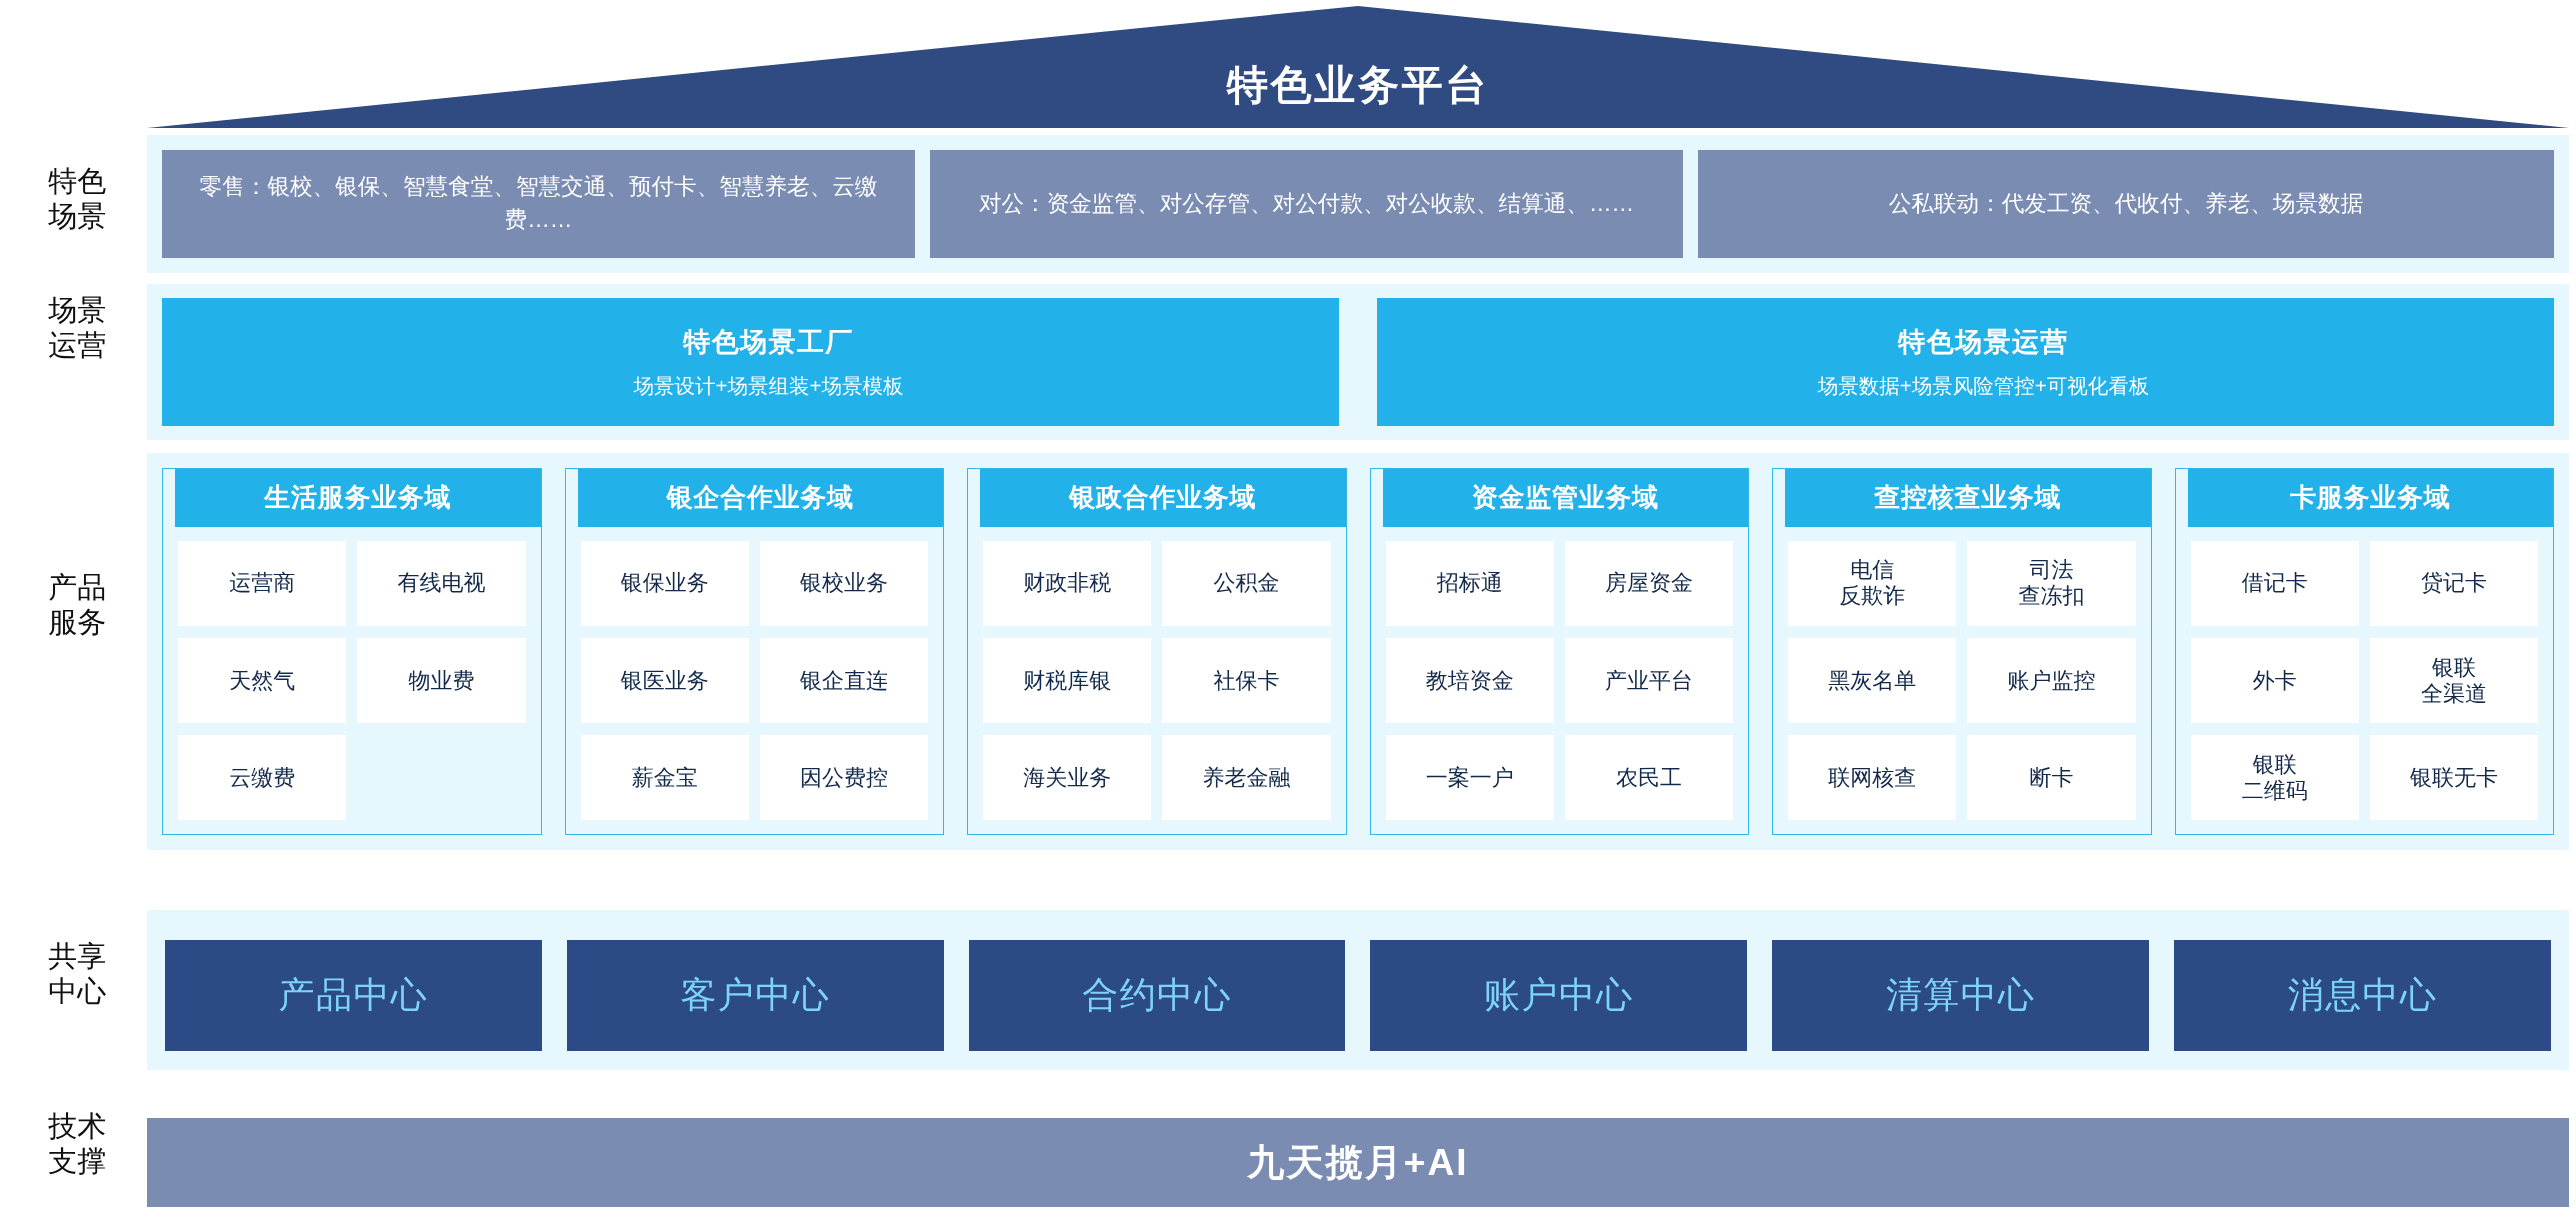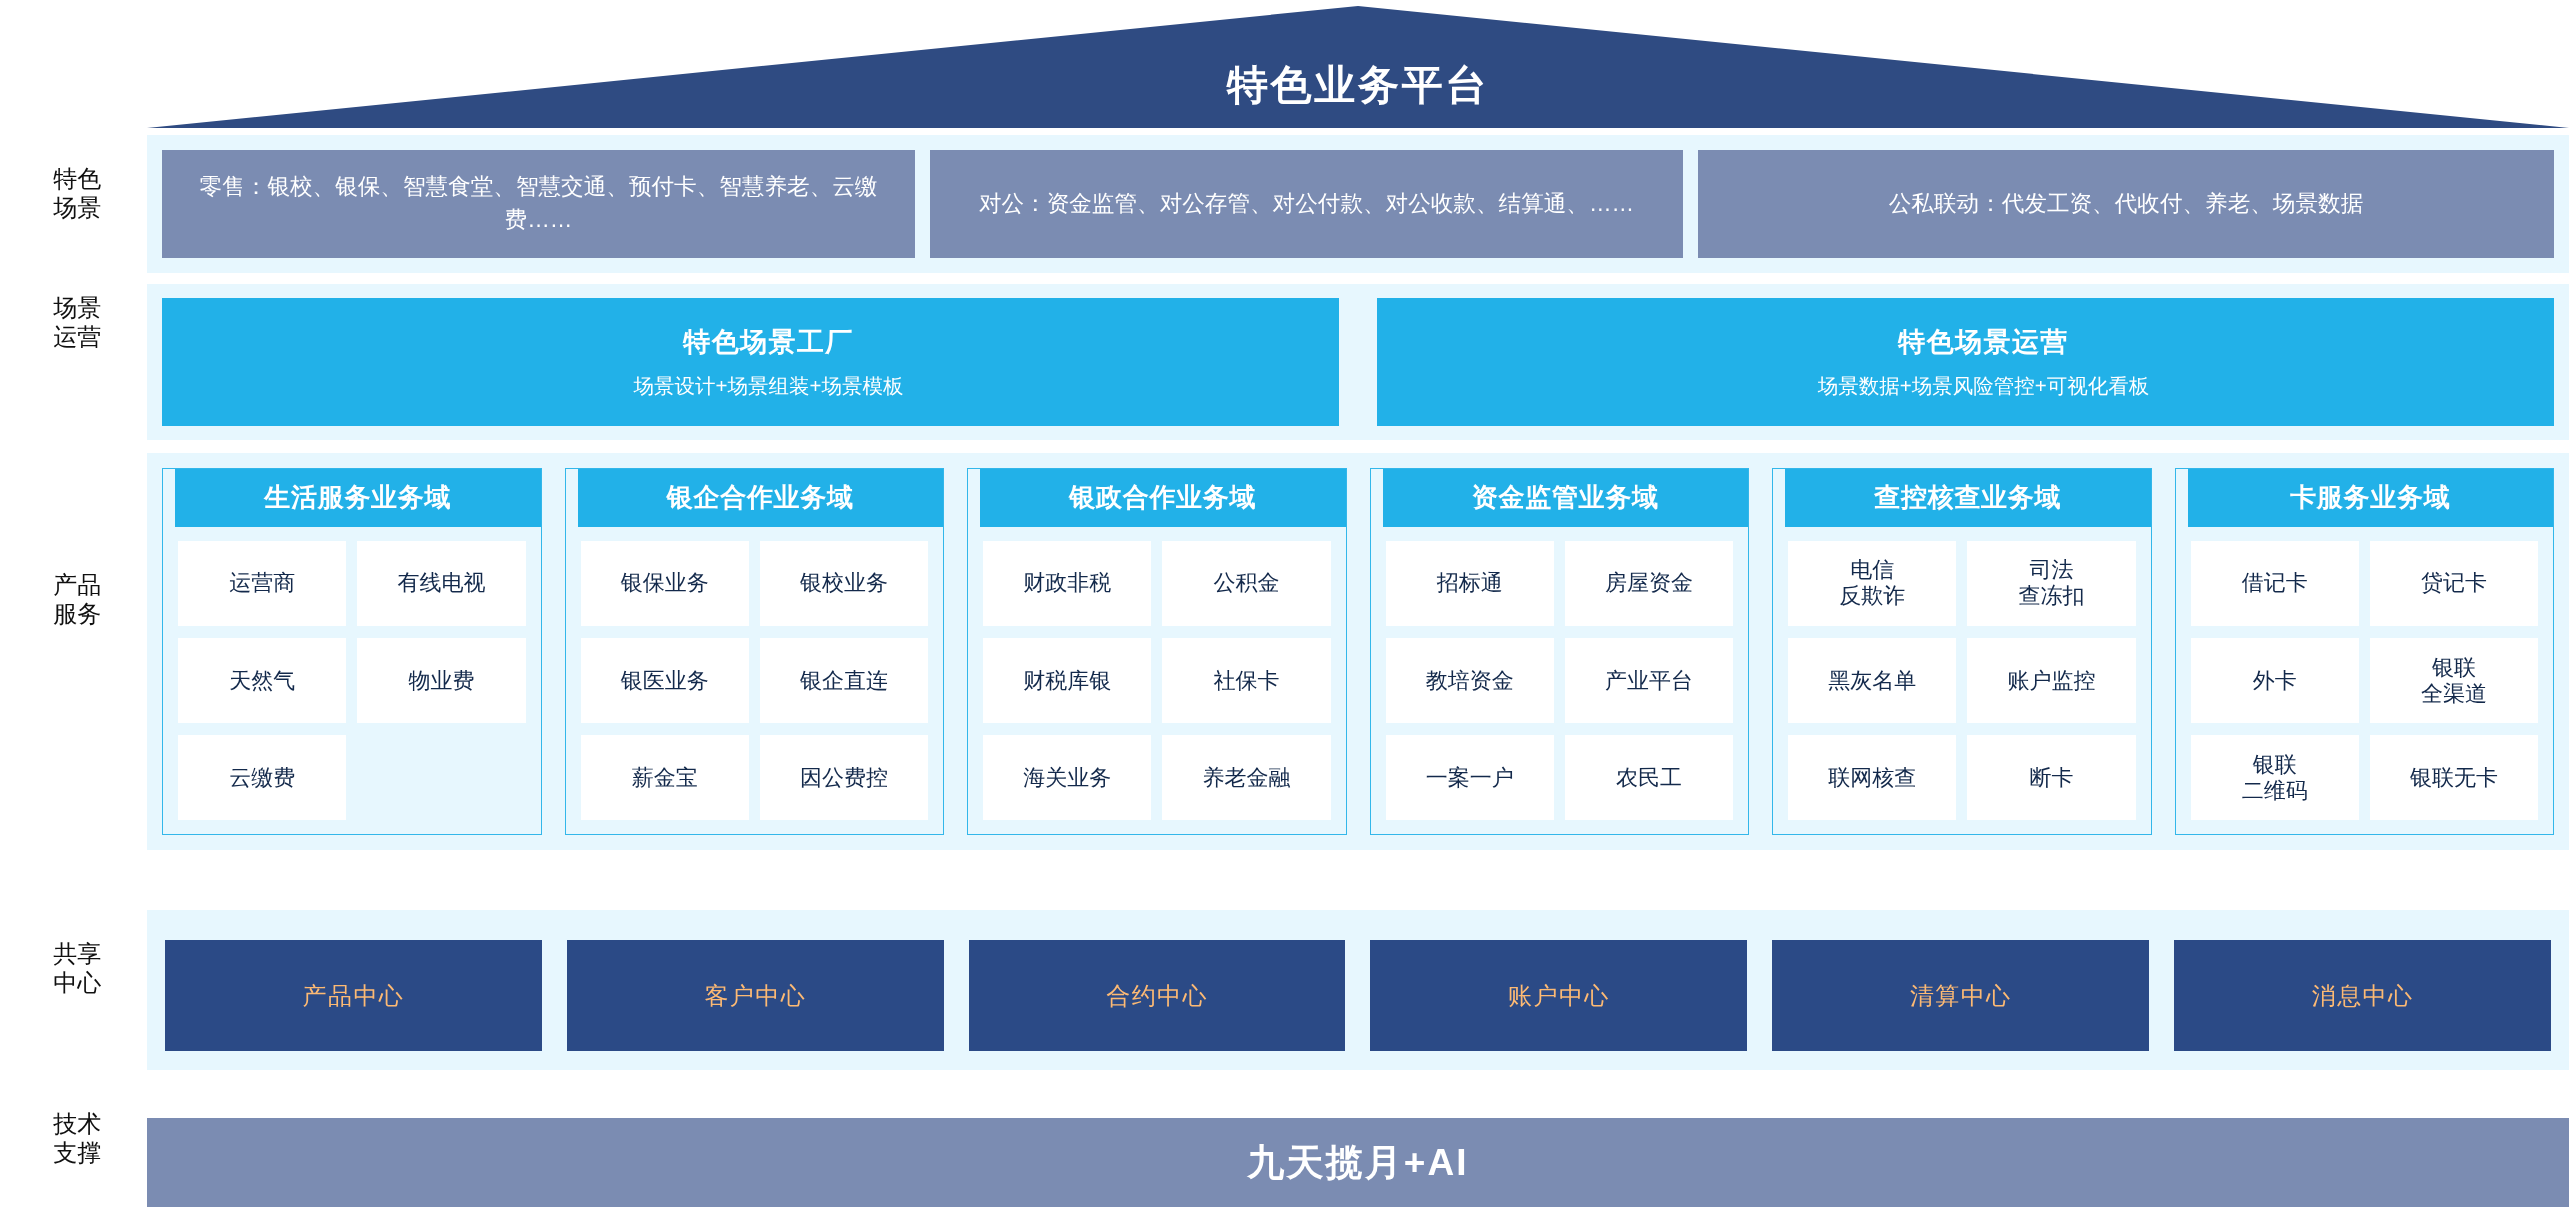--- a/index.html
+++ b/index.html
@@ -20,21 +20,21 @@
     position:absolute;left:0;top:0;width:100%;height:100%;
     display:flex;align-items:flex-end;justify-content:center;
     padding-bottom:15px;box-sizing:border-box;
     font-size:41px;font-weight:bold;color:#ffffff;letter-spacing:2.7px;
     pointer-events:none;
   }
 
   
   .rowlabel{
     position:absolute;left:13.7px;width:127px;
-    text-align:center;font-size:24px;font-weight:normal;line-height:1.22;
+    text-align:center;font-size:29px;font-weight:normal;line-height:1.22;
     color:#101010;
   }
 
   
   .band{
     position:absolute;left:147px;width:2422px;
     background:#e7f7fe;box-sizing:border-box;
   }
 
   
@@ -77,23 +77,23 @@
   }
   .cell{
     background:#ffffff;color:#13294b;
     display:flex;align-items:center;justify-content:center;text-align:center;
     font-size:22px;line-height:1.18;white-space:pre-line;
   }
 
   
   .share-row{display:flex;gap:25px;padding:19px 18px;box-sizing:border-box;height:100%;}
   .share-box{
-    flex:1 1 0;background:#2b4a86;color:#fdba74;
+    flex:1 1 0;background:#2b4a86;color:#7dd3fc;
     display:flex;align-items:center;justify-content:center;
-    font-size:24px;letter-spacing:1.4px;margin-top:11px;
+    font-size:36px;letter-spacing:1.4px;margin-top:11px;
   }
 
   
   .tech-bar{
     position:absolute;left:147px;width:2422px;background:#7b8cb2;
     display:flex;align-items:center;justify-content:center;
     color:#ffffff;font-size:37px;font-weight:bold;letter-spacing:2.1px;
   }
 </style>
 </head>

